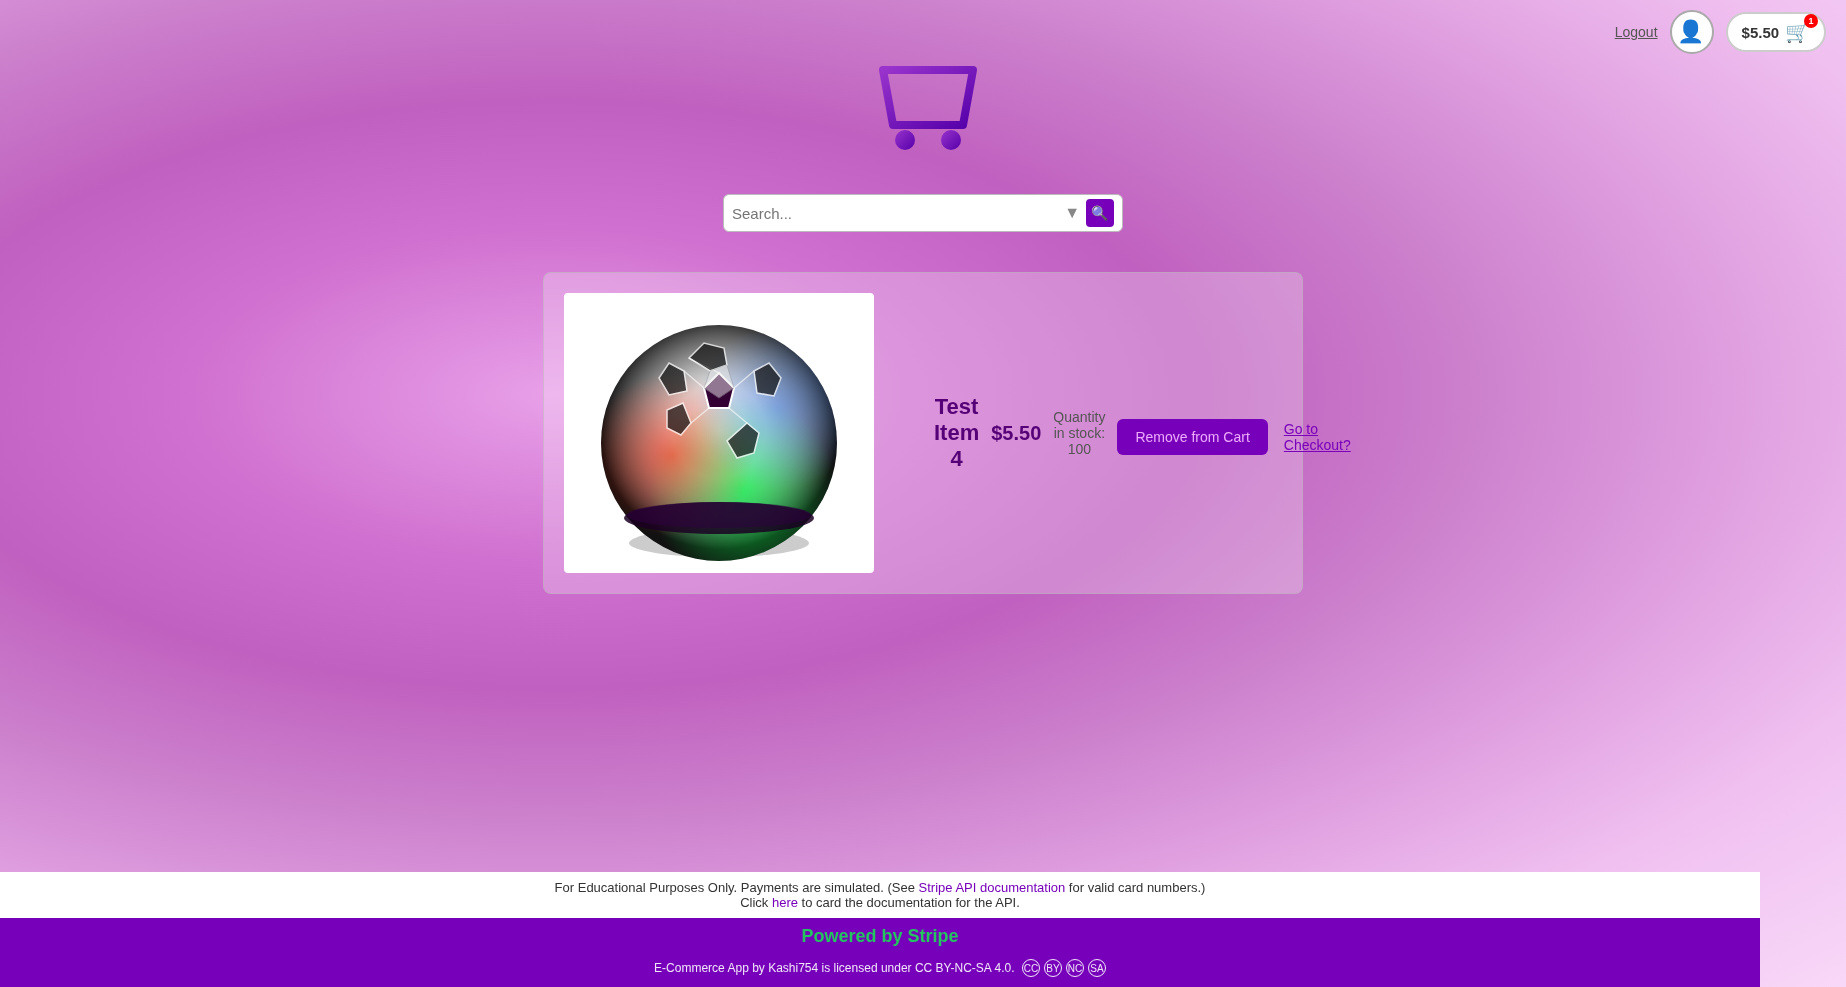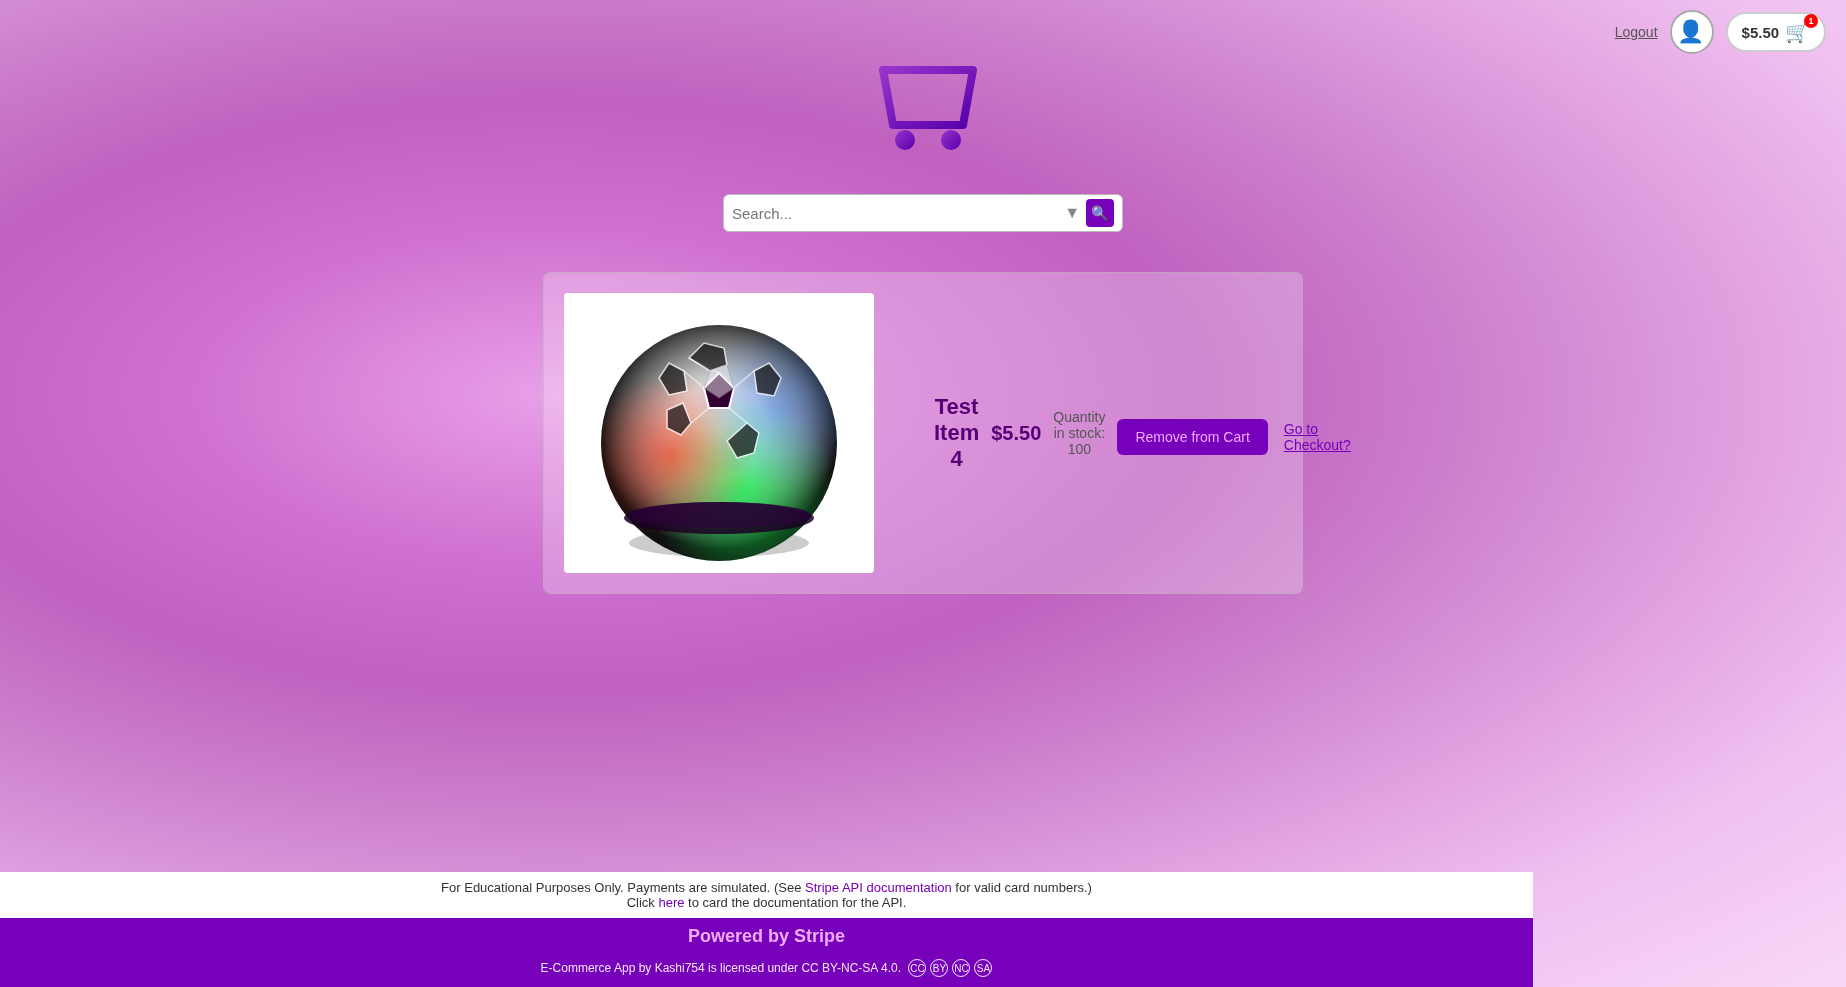--- a/index.html
+++ b/index.html
@@ -225,40 +225,40 @@
       text-decoration: underline;
       font-size: 14px;
       cursor: pointer;
     }
 
     
     .footer {
       position: fixed;
       bottom: 0;
       left: 0;
-      width: 1533px;
+      width: 1760px;
       background: #7700bb;
     }
 
     .footer-notice {
       background: white;
       padding: 8px 20px;
       text-align: center;
       font-size: 13px;
       color: #333;
     }
 
     .footer-notice a {
       color: #7700bb;
     }
 
     .footer-brand {
       padding: 8px;
       text-align: center;
-      color: #f0abfc;
+      color: #22c55e;
       font-size: 18px;
       font-weight: bold;
     }
 
     .footer-license {
       padding: 4px 8px 10px;
       text-align: center;
       color: rgba(255,255,255,0.9);
       font-size: 12px;
     }

